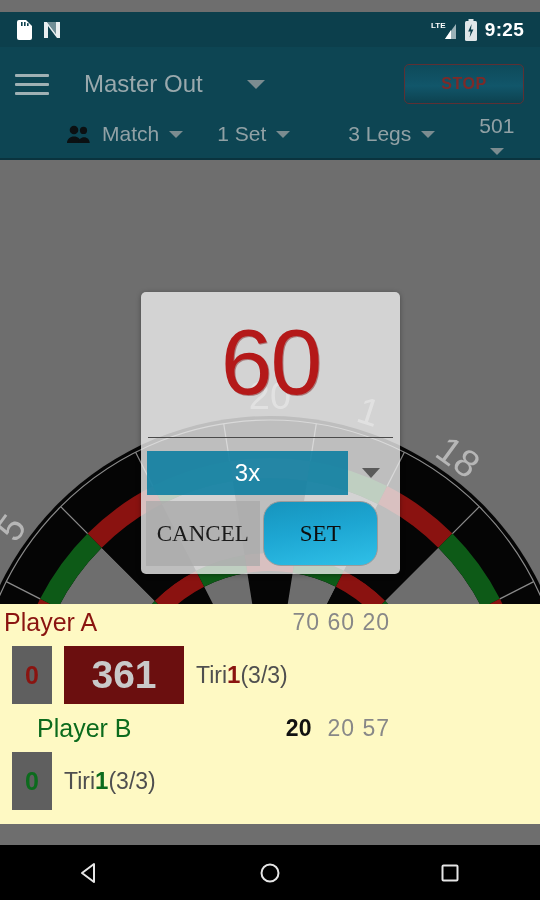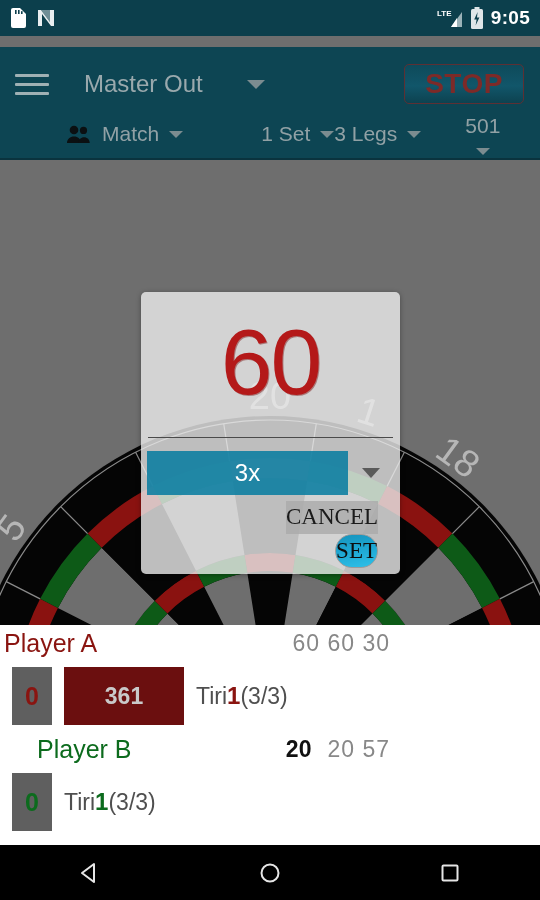--- a/index.html
+++ b/index.html
@@ -3,22 +3,22 @@
 <meta charset="utf-8">
 <style>
   * { margin:0; padding:0; box-sizing:border-box; }
   html,body { width:540px; height:900px; background:#000; overflow:hidden; }
   body { font-family:"Liberation Sans", sans-serif; -webkit-font-smoothing:antialiased; }
 
   #app { position:relative; width:540px; height:900px; overflow:hidden; background:#6e6e6e; }
 
   
   #statusbar {
-    position:absolute; top:0; left:0; width:540px; height:36px;
-    background:#0c3f4c; display:flex; align-items:center; padding:0 10px;
+    position:absolute; top:12px; left:0; width:540px; height:36px;
+    background:#0c3f4c; display:flex; align-items:center; padding:0 16px;
   }
   #statusbar .left { display:flex; align-items:center; gap:10px; }
   #statusbar .right { margin-left:auto; display:flex; align-items:center; gap:7px; }
   .sb-clock { color:#fff; font-size:19px; font-weight:bold; letter-spacing:.3px; }
 
   
   #toolbar {
     position:absolute; top:47px; left:0; width:540px; height:74px;
     background:#0d4553; display:flex; align-items:center;
   }
@@ -26,35 +26,35 @@
     justify-content:center; align-items:center; gap:6px; }
   #hamburger i { display:block; width:34px; height:3px; background:#9fb0b4; border-radius:1px; }
   .tb-title { color:#9aa9ad; font-size:24px; padding-left:20px; }
   .caret { width:0;height:0;border-left:9px solid transparent;border-right:9px solid transparent;
     border-top:9px solid #7b8c90; display:inline-block; }
   .caret.sm { border-left-width:7px;border-right-width:7px;border-top-width:7px; }
   #title-caret { margin-left:44px; }
   #stop-btn {
     margin-left:auto; margin-right:16px; width:120px; height:40px; border-radius:5px;
     border:1px solid #5d3034; background:linear-gradient(180deg,#0e4a5a 0%,#11566a 55%,#0d4250 100%);
-    color:#7d2a28; font-size:28px; font-weight:bold; display:flex; align-items:center;
+    color:#7d2a28; font-size:16px; font-weight:bold; display:flex; align-items:center;
     justify-content:center; letter-spacing:.5px;
   }
 
   
   #settings-row {
     position:absolute; top:110px; left:0; width:540px; height:50px;
     background:#0d4553; display:flex; align-items:center; color:#91a1a5;
     border-bottom:2px solid #0a333e;
     padding-left:48px;
   }
   .opt { display:flex; align-items:center; gap:10px; font-size:21px; color:#91a1a5; }
   #opt-match { margin-left:18px; }
-  #opt-set { margin-left:78px;align-items:center; }
-  #opt-legs { }
+  #opt-set { margin-left:34px;align-items:center; }
+  #opt-legs { margin-left:58px; }
   #opt-pts { margin-left:44px;flex-direction:column; }
 
   
   #board-area { position:absolute; top:160px; left:0; width:540px; height:465px;
     background:#6e6e6e; overflow:hidden; }
   #board { position:absolute; left:-39px; top:0px; width:618px; height:618px; }
 
   
   #dialog {
     position:absolute; left:141px; top:292px; width:259px; height:282px;
@@ -64,44 +64,44 @@
   #dialog-value { height:140px; display:flex; align-items:center; justify-content:center;
     font-size:93px; font-weight:normal; color:#b41919; letter-spacing:-2px;
     text-shadow:1px 1px 0 rgba(120,10,10,.45); line-height:1; }
   #dialog-divider { height:1px; background:#4a4a4a; margin:5px 7px 0 7px; }
   #spinner-row { margin-top:13px; height:44px; display:flex; align-items:center; padding:12px 6px; }
   #spinner { flex:1; height:44px; background:rgba(10,125,160,0.88); display:flex;
     align-items:center; justify-content:center; color:#fff; font-size:24px; }
   #spinner-caret { width:46px; display:flex; align-items:center; justify-content:center; }
   #spinner-caret .caret { border-left-width:9px;border-right-width:9px;border-top-width:10px;border-top-color:#5a5a5a; }
   #dialog-buttons { position:absolute; left:0; bottom:0; width:259px; height:73px;
-    display:flex; align-items:flex-end; padding:0 22px 6px 5px;flex-direction:column; }
+    display:flex; align-items:flex-start; padding:0 22px 6px 5px; }
   #cancel-btn { flex:1; height:65px; background:rgba(170,170,170,0.80);
     display:flex; align-items:center; justify-content:center;
     font-family:"Liberation Serif", serif; font-size:23px; color:#1b1b1b; }
   #set-btn { flex:1; height:65px; margin-left:3px; border-radius:18px;
     border:1px solid #9b9b9b;
     background:linear-gradient(170deg,#1694bd 0%,#1da6d2 45%,#2fc0e8 100%);
     display:flex; align-items:center; justify-content:center;
     font-family:"Liberation Serif", serif; font-size:23px; color:#0d0d0d; }
 
   
-  #scores { position:absolute; top:625px; left:0; width:540px; height:220px; background:#ffffff; }
+  #scores { position:absolute; top:604px; left:0; width:540px; height:220px; background:#fef9c3; }
   .pname { font-size:25px; padding-left:4px; }
   .pname.a { color:#8a1410; }
   .pname.b { color:#0c6b1d;margin-left:33px; }
   .row-head { display:flex; align-items:center; height:36px; }
   .throws { margin-left:auto; display:flex; align-items:baseline; gap:16px; padding-right:150px; }
   .hist { font-size:23px; color:#888888; letter-spacing:1px; }
   .lastscore { font-size:23px; font-weight:bold; color:#111; }
   .row-body { display:flex; align-items:center; height:70px; gap:12px; padding-left:12px; }
   .legbox { width:40px; height:58px; background:#5f5f5f; display:flex; align-items:center;
     justify-content:center; font-size:25px; font-weight:bold; }
   .scorebox { width:120px; height:58px; display:flex; align-items:center; justify-content:center;
-    font-size:23px; font-weight:bold; }
+    font-size:39px; font-weight:bold; }
   .a .legbox, .legbox.a { color:#8a1410; }
   .scorebox.a { background:#6b0f0f; color:#c9c9c9; }
   .legbox.b { color:#0c6b1d; }
   .scorebox.b { background:#5f5f5f; color:#0c6b1d; }
   .tiri { font-size:23px; color:#4f4f4f; display:flex; align-items:baseline; gap:0; }
   .tiri .n { font-weight:bold; font-size:24px; }
   .tiri .n.a { color:#8a1410; }
   .tiri .n.b { color:#0c6b1d; }
   .tiri .paren { color:#4f4f4f; }
 
@@ -133,21 +133,21 @@
       <svg width="26" height="22" viewBox="0 0 26 22">
         <text x="0" y="9" font-family="Liberation Sans, sans-serif" font-size="8" font-weight="bold" fill="#ffffff">LTE</text>
         <polygon points="14,20 25,20 25,5" fill="#9bb2b8"></polygon>
         <polygon points="14,20 20,20 20,11" fill="#ffffff"></polygon>
       </svg>
       <svg width="14" height="22" viewBox="0 0 14 22">
         <rect x="4.5" y="0" width="5" height="2" fill="#dfe6e8"></rect>
         <rect x="1" y="2" width="12" height="20" rx="1.5" fill="#dfe6e8"></rect>
         <polygon points="7.6,5 4.2,12.4 6.6,12.4 5.6,18.5 9.4,10.6 7,10.6" fill="#0c3f4c"></polygon>
       </svg>
-      <div class="sb-clock">9:05</div>
+      <div class="sb-clock">9:25</div>
     </div>
   </div>
 
   <div id="toolbar">
     <div id="hamburger">
       <i></i>
         <i></i>
         <i></i>
     </div>
     <div class="tb-title">Master Out</div>
@@ -316,21 +316,21 @@
     </div>
   </div>
 
   <div id="scores">
 
     <div class="a">
       <div class="row-head">
         <div class="pname a">Player A</div>
         <div class="throws">
           <span class="lastscore"></span>
-          <span class="hist">60 60 30</span>
+          <span class="hist">70 60 20</span>
         </div>
       </div>
       <div class="row-body">
         <div class="legbox a">0</div>
         <div class="scorebox a">361</div>
         <div class="tiri">
           <span>Tiri</span>
           <span class="n a">1</span>
           <span class="paren">(3/3)</span>
         </div>

